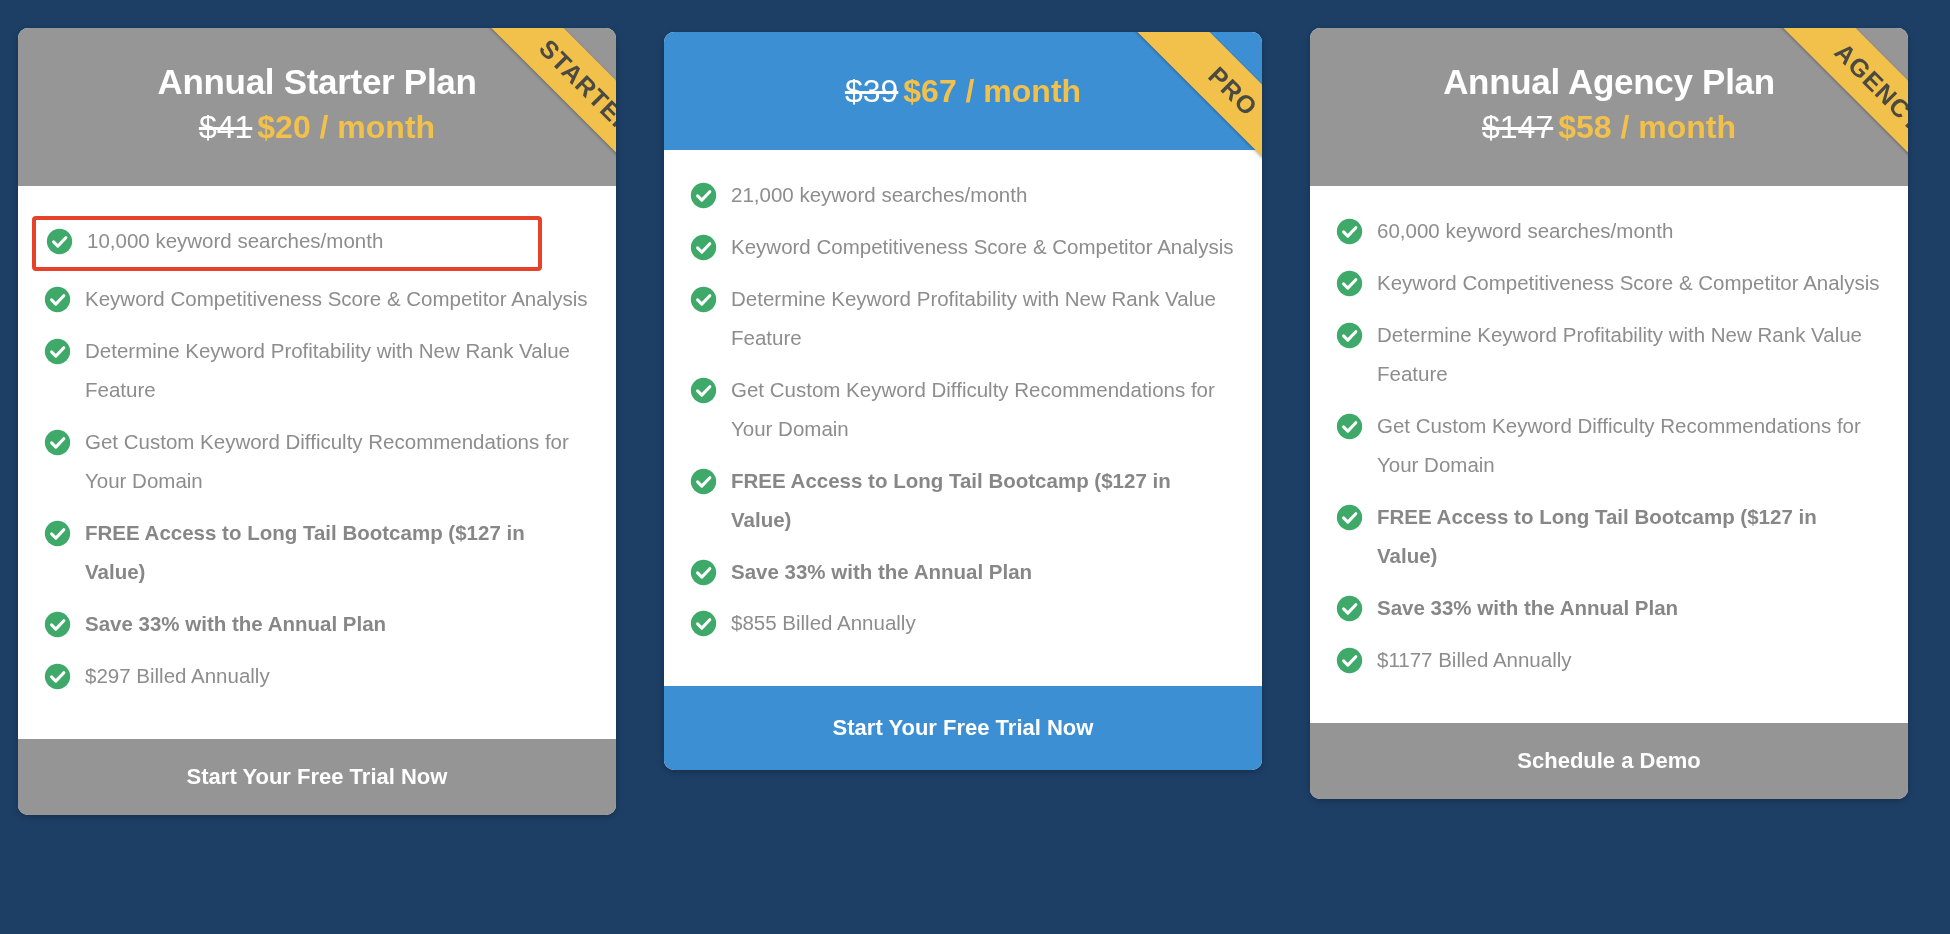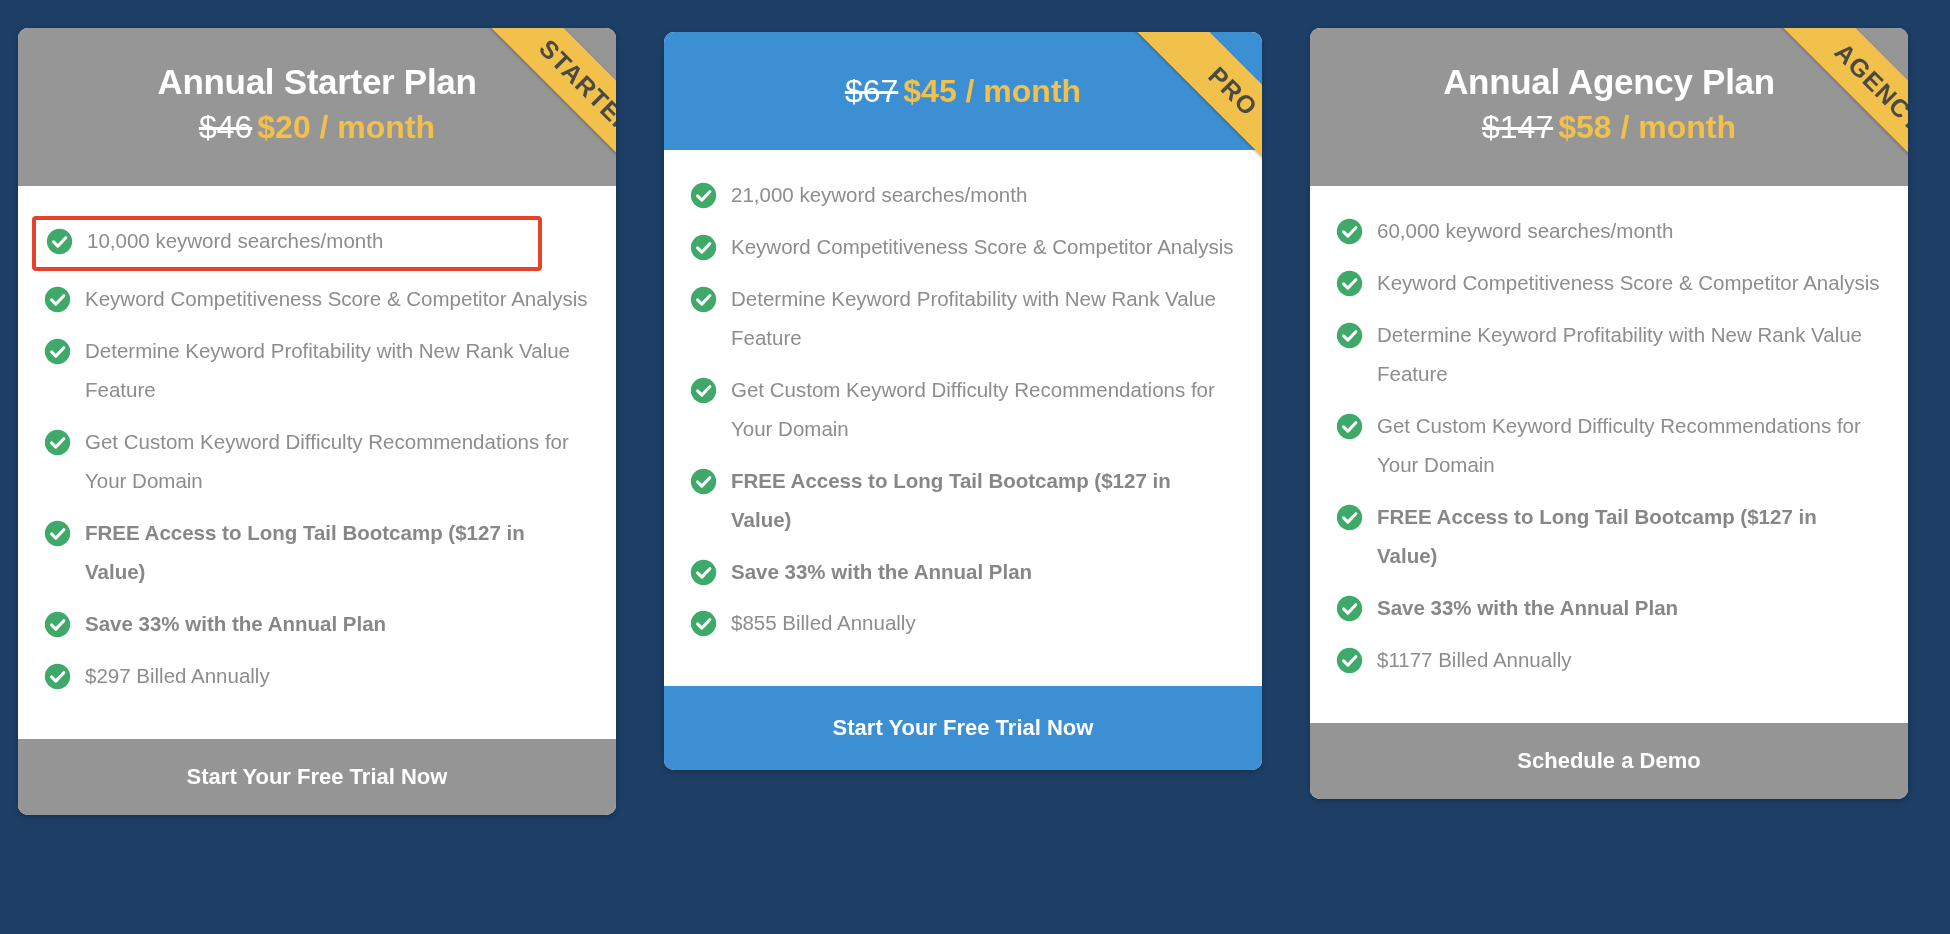--- a/index.html
+++ b/index.html
@@ -128,21 +128,21 @@
   .cta-gray { background: #959595; }
   .cta-blue { background: #3d8fd4; padding: 29px 10px; }
 </style>
 </head>
 <body>
 
 <div class="pricing-grid" id="grid">
     <div class="plan-card">
       <div class="card-header header-gray">
         <div class="plan-title">Annual Starter Plan</div>
-        <div class="plan-price-row"><span class="price-old">$46</span><span class="price-new">$20 / month</span></div>
+        <div class="plan-price-row"><span class="price-old">$41</span><span class="price-new">$20 / month</span></div>
         <div class="ribbon">
           <div class="ribbon-band">STARTER</div>
         </div>
       </div>
       <div class="features">
         <div class="feature-row highlighted">
           <span class="check-icon"><svg viewBox="0 0 32 32" width="27" height="27">
               <circle cx="16" cy="16" r="15" fill="#3fa96a"></circle>
               <path d="M9 16.5 L14 21.5 L23.5 11.5" stroke="#ffffff" stroke-width="3.6" fill="none" stroke-linecap="round" stroke-linejoin="round"></path>
             </svg></span>
@@ -188,21 +188,21 @@
               <circle cx="16" cy="16" r="15" fill="#3fa96a"></circle>
               <path d="M9 16.5 L14 21.5 L23.5 11.5" stroke="#ffffff" stroke-width="3.6" fill="none" stroke-linecap="round" stroke-linejoin="round"></path>
             </svg></span>
           <span class="feature-text">$297 Billed Annually</span>
         </div>
       </div>
       <button class="cta-button cta-gray">Start Your Free Trial Now</button>
     </div>
     <div class="plan-card featured">
       <div class="card-header header-blue">
-        <div class="plan-price-row"><span class="price-old">$67</span><span class="price-new">$45 / month</span></div>
+        <div class="plan-price-row"><span class="price-old">$39</span><span class="price-new">$67 / month</span></div>
         <div class="ribbon">
           <div class="ribbon-band">PRO</div>
         </div>
       </div>
       <div class="features">
         <div class="feature-row">
           <span class="check-icon"><svg viewBox="0 0 32 32" width="27" height="27">
               <circle cx="16" cy="16" r="15" fill="#3fa96a"></circle>
               <path d="M9 16.5 L14 21.5 L23.5 11.5" stroke="#ffffff" stroke-width="3.6" fill="none" stroke-linecap="round" stroke-linejoin="round"></path>
             </svg></span>

